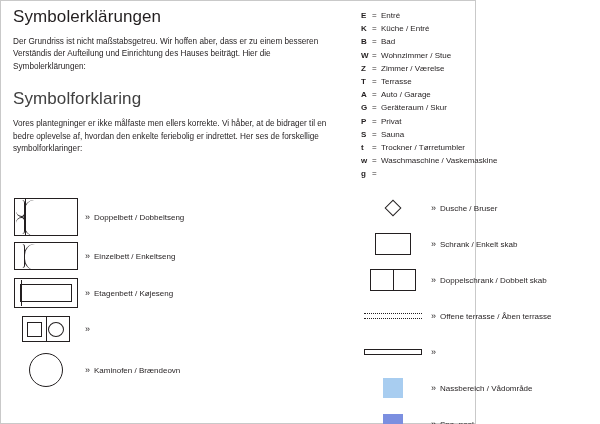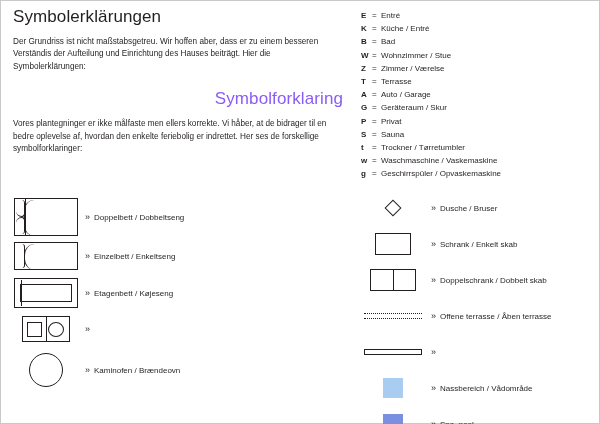--- a/index.html
+++ b/index.html
@@ -10,21 +10,21 @@
     width: 600px;
     height: 424px;
     background: #ffffff;
     font-family: "Liberation Sans", sans-serif;
     color: #231f20;
     overflow: hidden;
     position: relative;
   }
   .page {
     position: relative;
-    width: 600px;
+    width: 476px;
     height: 424px;
     box-sizing: border-box;
     border: 1px solid #c9c9c9;
   }
 
   
   .left-col {
     position: absolute;
     left: 12px;
     top: 6px;
@@ -35,22 +35,21 @@
     font-weight: normal;
     letter-spacing: 0.1px;
     margin: 0 0 9px 0;
     color: #231f20;
   }
   .title-da {
     font-size: 17px;
     font-weight: normal;
     letter-spacing: 0.1px;
     margin: 16px 0 9px 0;
-    color: #8b5cf6;
-    text-align: right;
+    color: #404040;
   }
   .para {
     font-size: 8.2px;
     line-height: 12.4px;
     margin: 0;
     color: #231f20;
     max-width: 322px;
   }
 
   
@@ -425,21 +424,20 @@
       <span class="abbrev-val">Trockner / Tørretumbler</span>
     </div>
     <div class="abbrev-row">
       <span class="abbrev-key">w</span>
       <span class="abbrev-eq">=</span>
       <span class="abbrev-val">Waschmaschine / Vaskemaskine</span>
     </div>
     <div class="abbrev-row">
       <span class="abbrev-key">g</span>
       <span class="abbrev-eq">=</span>
-      <span class="abbrev-val">Geschirrspüler / Opvaskemaskine</span>
     </div>
   </div>
 
   <div class="legend-left">
 
     <div class="legend-row lrow-bed">
       <div class="legend-icon">
         <div class="bed-double">
           <div class="pillow-top"></div>
           <div class="pillow-bot"></div>

